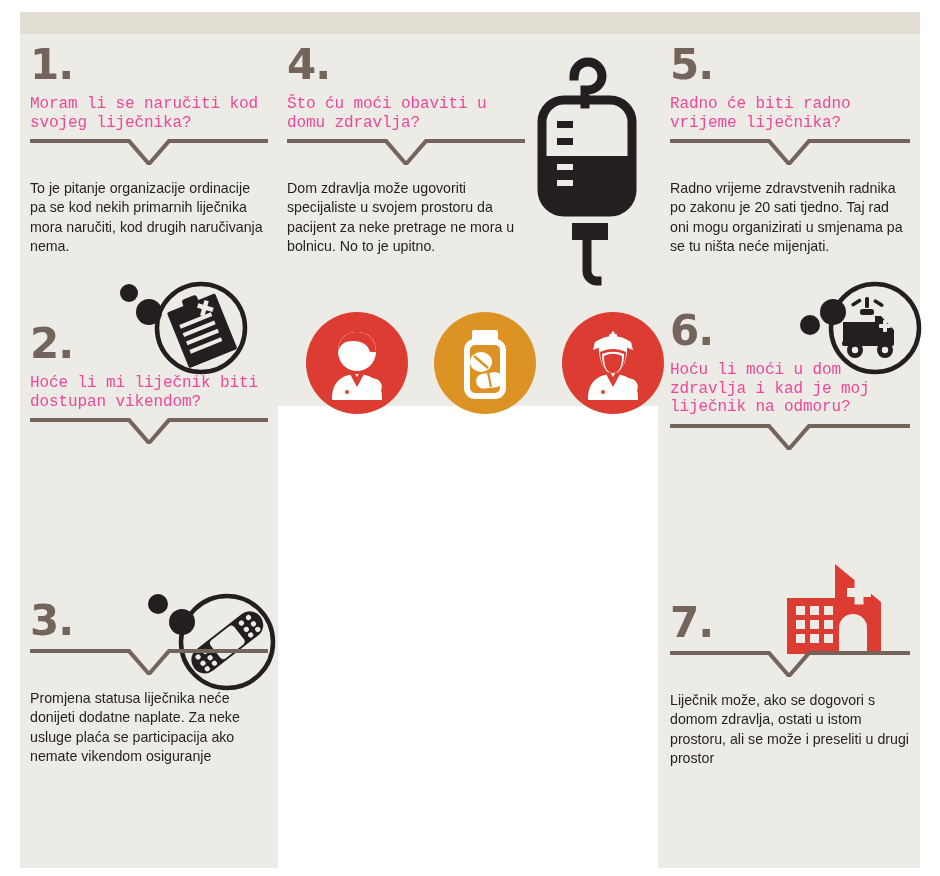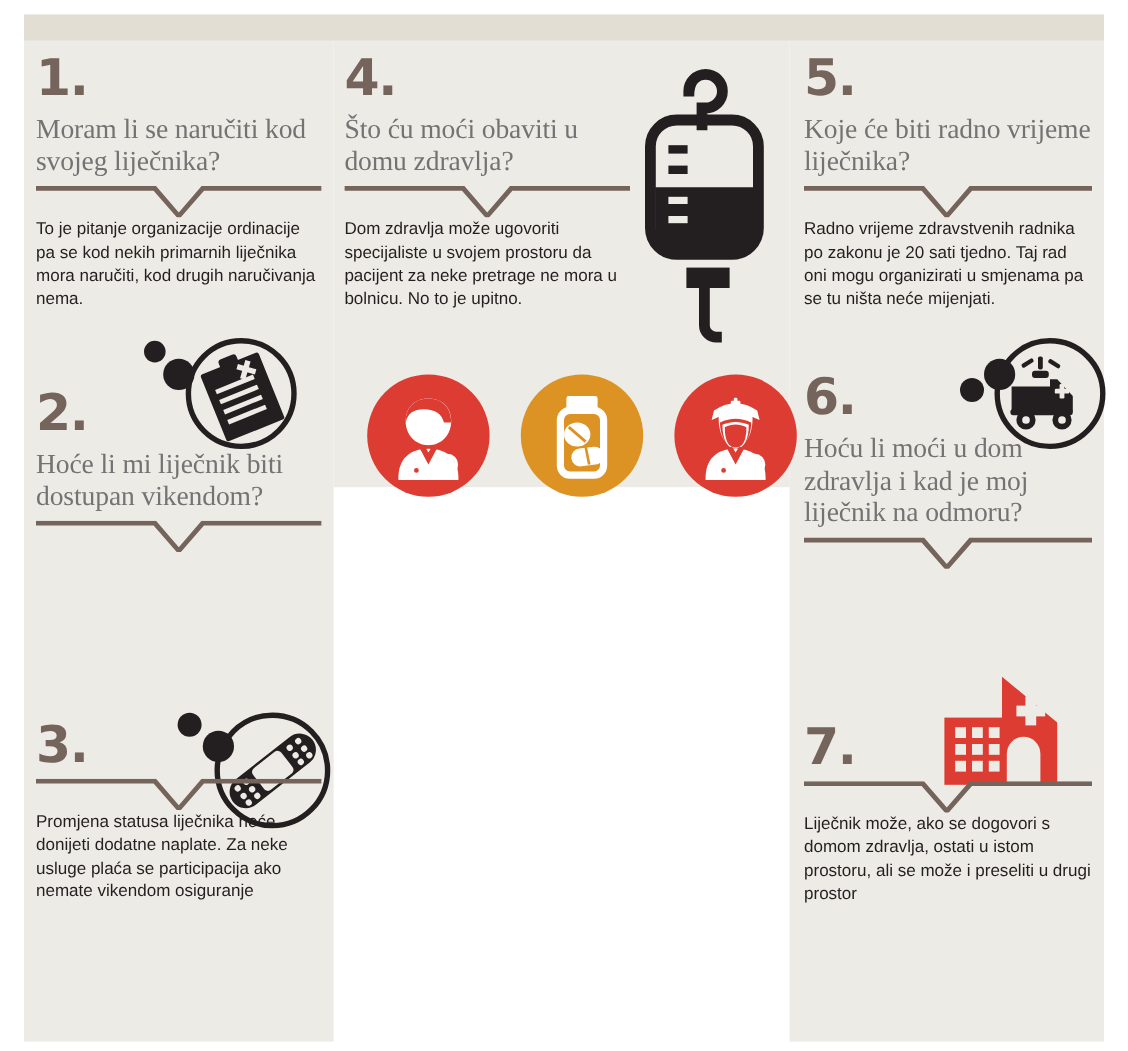--- a/index.html
+++ b/index.html
@@ -28,33 +28,33 @@
   .block{position:absolute;}
   .num{
     font-family:"DejaVu Sans", sans-serif;
     font-weight:bold;
     font-size:42px;
     color:#75645c;
     letter-spacing:-1px;
     line-height:1;
   }
   .question{
-    font-family:Liberation Serif, serif;
-    font-size:23px;
+    font-family:Liberation Mono, monospace;
+    font-size:16px;
     line-height:1.16;
-    color:#737373;
+    color:#ec4899;
     margin-top:9px;
     letter-spacing:-0.1px;
   }
   .rule-wrap{position:relative;margin-top:7px;height:26px;}
   .answer{
     font-size:14.2px;
     line-height:1.36;
     color:#231f20;
-    margin-top:1px;
+    margin-top:14px;
   }
 
   
   .badge{position:absolute;}
   .badge svg{display:block;}
 
   
   .round-icon{position:absolute;border-radius:50%;}
   .round-icon svg{display:block;position:absolute;left:0;top:0;}
 </style>
@@ -215,21 +215,21 @@
       <g fill="none" stroke="#ffffff" stroke-width="2.6">
         <path d="M41 64 v11 a10 10 0 0 0 20 0 v-6"></path>
         <circle cx="67" cy="75" r="7.5"></circle>
       </g>
       <circle cx="41" cy="80" r="3" fill="#dc3c32" stroke="#ffffff" stroke-width="2"></circle>
     </svg>
   </div>
 
   <div class="block" style="left:670px;top:44px;width:240px;">
     <div class="num">5.</div>
-    <div class="question">Koje će biti radno vrijeme liječnika?</div>
+    <div class="question">Radno će biti radno vrijeme liječnika?</div>
     <div class="rule-wrap">
       <svg width="240" height="26" viewBox="0 0 240 26">
         <path d="M0 0 H100 L119 22 L138 0 H240 V4 H140 L119 28 L98 4 H0 Z" fill="#75645c"></path>
       </svg>
     </div>
     <div class="answer">Radno vrijeme zdravstvenih radnika po zakonu je 20 sati tjedno. Taj rad oni mogu organizirati u smjenama pa se tu ništa neće mijenjati.</div>
   </div>
 
   <div class="badge" style="left:793px;top:280px;">
     <svg width="130" height="108" viewBox="0 0 130 108">

